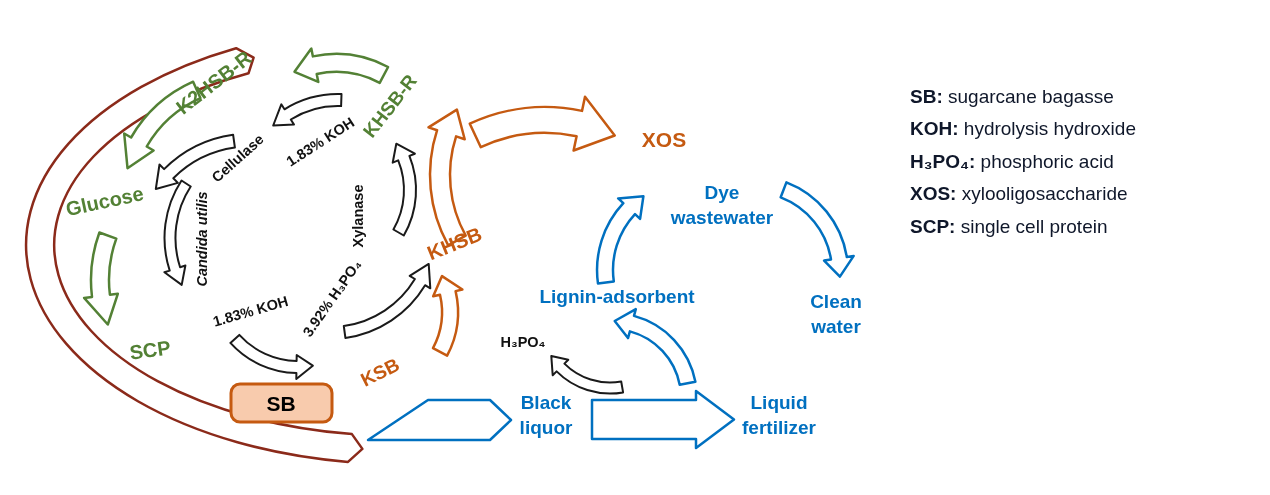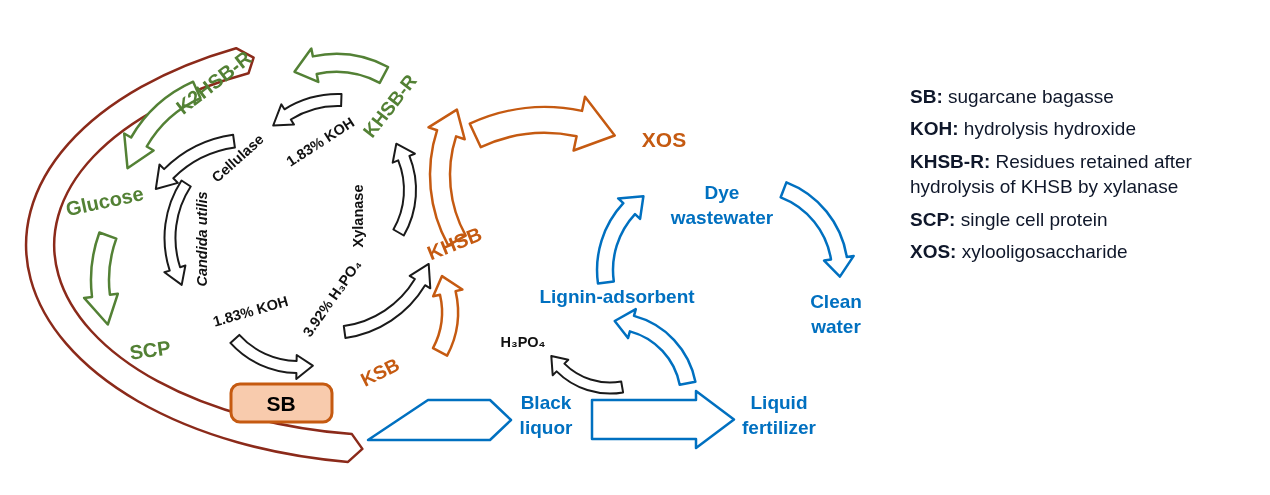--- a/index.html
+++ b/index.html
@@ -80,16 +80,16 @@
   <text class="t-black" transform="translate(363,216) rotate(-90)">Xylanase</text>
   <text class="t-black t-italic" transform="translate(207,239) rotate(-90)">Candida utilis</text>
   <text class="t-black" transform="translate(336,301) rotate(-55)">3.92% H₃PO₄</text>
   <text class="t-black" transform="translate(252,316) rotate(-16)">1.83% KOH</text>
   <text class="t-black" x="523" y="347">H₃PO₄</text>
 </svg>
 
 <div class="legend">
     <div class="legend-entry"><b>SB:</b><span> sugarcane bagasse</span></div>
     <div class="legend-entry"><b>KOH:</b><span> hydrolysis hydroxide</span></div>
-    <div class="legend-entry"><b>KHSB-R:</b><span> Residues retained after hydrolysis of KHSB by xylanase</span></div>
+    <div class="legend-entry"><b>H₃PO₄:</b><span> phosphoric acid</span></div>
+    <div class="legend-entry"><b>XOS:</b><span> xylooligosaccharide</span></div>
     <div class="legend-entry"><b>SCP:</b><span> single cell protein</span></div>
-    <div class="legend-entry"><b>XOS:</b><span> xylooligosaccharide</span></div>
   </div>
 
 </body></html>

